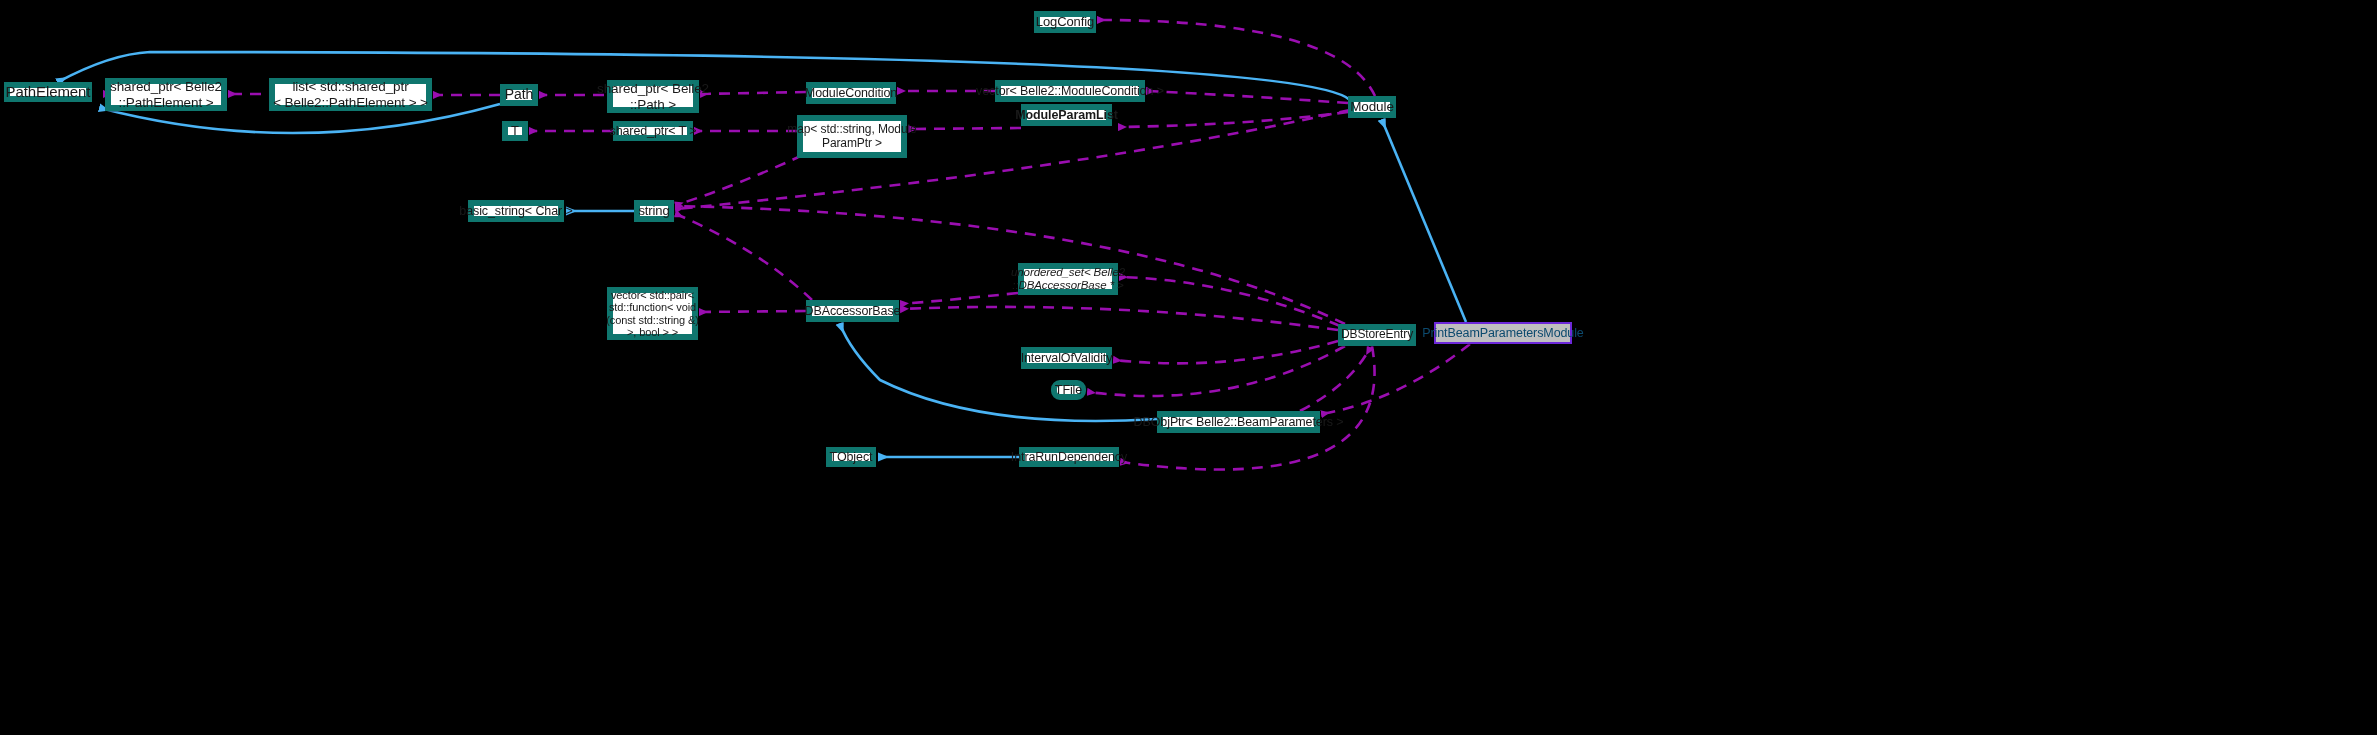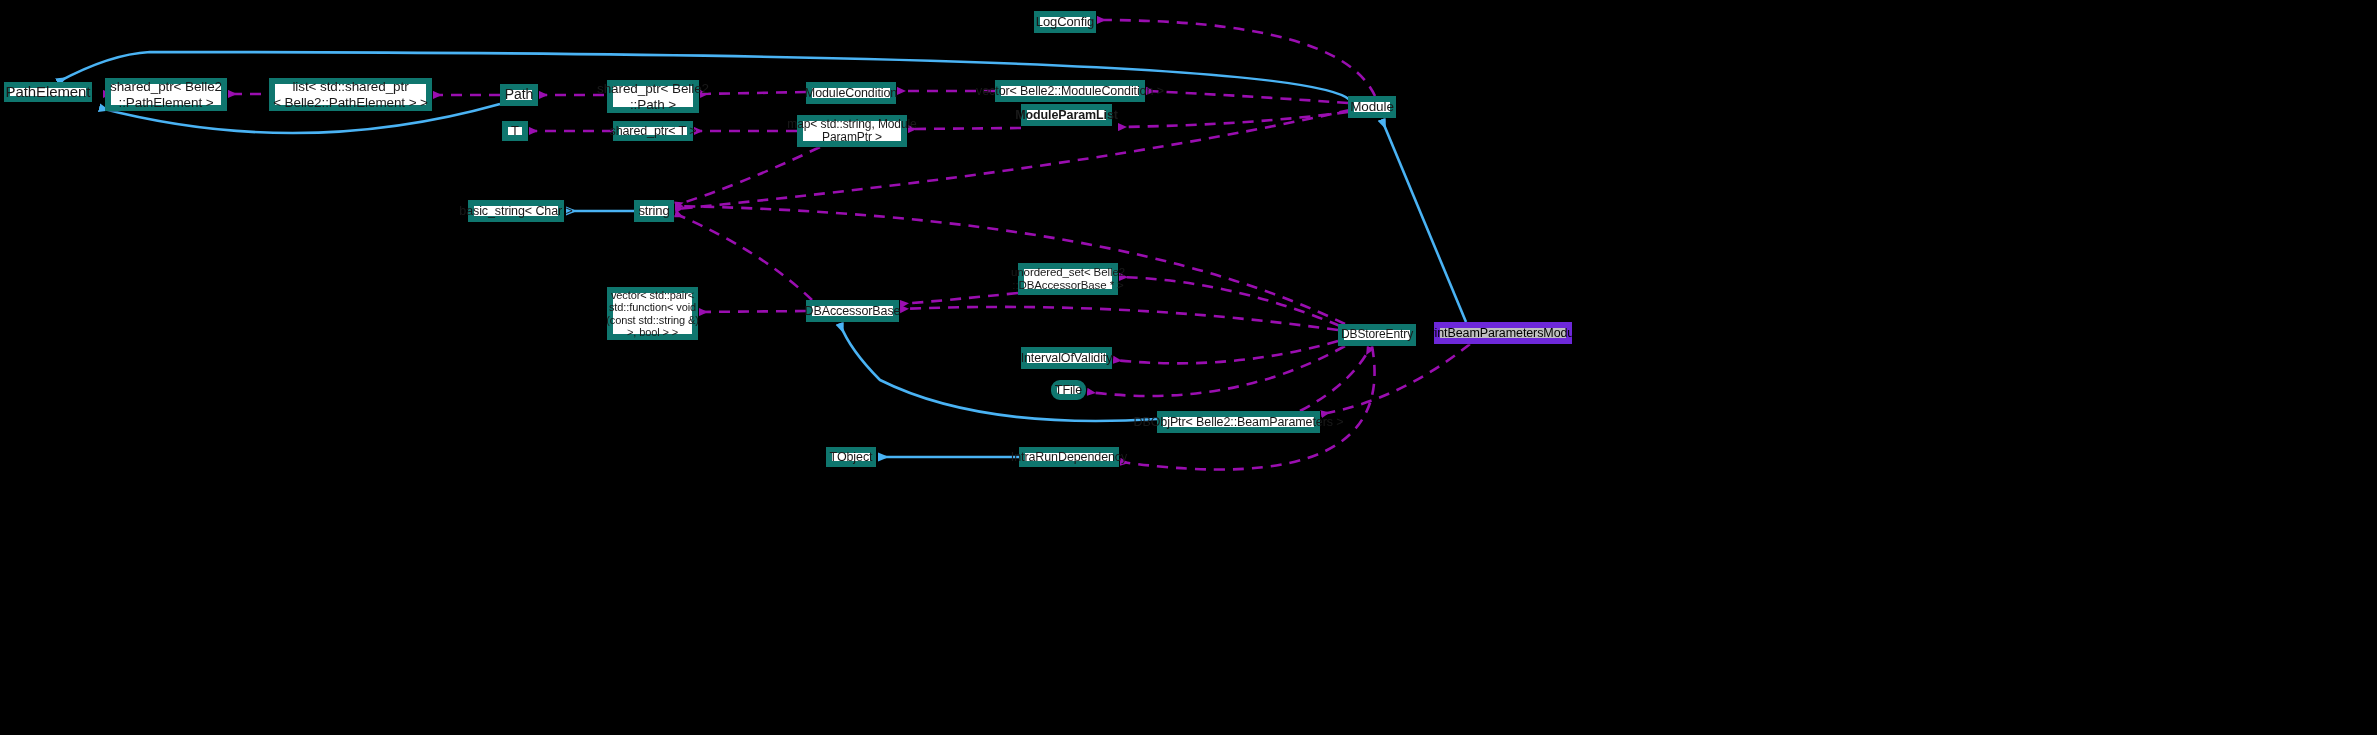--- a/index.html
+++ b/index.html
@@ -37,22 +37,22 @@
     display: flex;
     align-items: center;
     justify-content: center;
     white-space: pre;
     letter-spacing: -0.1px;
     box-shadow: 1px 1px 0 0 rgba(0,0,0,0.35);
     z-index: 5;
   }
   .node.highlight {
     background: #bfbfbf;
-    border: 6px solid #6d28d9;
-    color: #000000;
+    border: 2px solid #6d28d9;
+    color: #0c4a6e;
   }
   .node .nlabel {
     display: block;
     padding: 0 5px;
   }
 </style>
 </head>
 <body>
 
 <div id="diagram-root">
@@ -134,21 +134,21 @@
   </div>
   <div class="node" style="left:1034px;top:11px;width:62px;height:22px;font-size:13px;">
     <span class="nlabel">LogConfig</span>
   </div>
   <div class="node" style="left:502px;top:121px;width:26px;height:20px;font-size:13px;">
     <span class="nlabel">T</span>
   </div>
   <div class="node" style="left:613px;top:121px;width:80px;height:20px;font-size:12.5px;">
     <span class="nlabel">shared_ptr&lt; T &gt;</span>
   </div>
-  <div class="node" style="left:797px;top:115px;width:110px;height:32px;font-size:12px;">
+  <div class="node" style="left:797px;top:115px;width:110px;height:43px;font-size:12px;">
     <span class="nlabel">map&lt; std::string, Module
 ParamPtr &gt;</span>
   </div>
   <div class="node" style="left:1021px;top:104px;width:91px;height:22px;font-size:12.5px;font-weight:bold;">
     <span class="nlabel">ModuleParamList</span>
   </div>
   <div class="node" style="left:468px;top:200px;width:96px;height:22px;font-size:12.5px;">
     <span class="nlabel">basic_string&lt; Char &gt;</span>
   </div>
   <div class="node" style="left:634px;top:200px;width:40px;height:22px;font-size:13px;">
@@ -156,21 +156,21 @@
   </div>
   <div class="node" style="left:607px;top:287px;width:91px;height:53px;font-size:11px;">
     <span class="nlabel">vector&lt; std::pair&lt;
 std::function&lt; void
 (const std::string &amp;)
 &gt;, bool &gt; &gt;</span>
   </div>
   <div class="node" style="left:806px;top:300px;width:93px;height:22px;font-size:12.5px;">
     <span class="nlabel">DBAccessorBase</span>
   </div>
-  <div class="node" style="left:1018px;top:263px;width:100px;height:32px;font-size:11.5px;">
+  <div class="node" style="left:1018px;top:263px;width:100px;height:32px;font-size:11.5px;font-style:italic;">
     <span class="nlabel">unordered_set&lt; Belle2
 ::DBAccessorBase * &gt;</span>
   </div>
   <div class="node" style="left:1338px;top:324px;width:78px;height:22px;font-size:12px;">
     <span class="nlabel">DBStoreEntry</span>
   </div>
   <div class="node" style="left:1021px;top:347px;width:91px;height:22px;font-size:12.5px;">
     <span class="nlabel">IntervalOfValidity</span>
   </div>
   <div class="node" style="left:1051px;top:380px;width:35px;height:20px;font-size:12.5px;border-radius:9px;">

